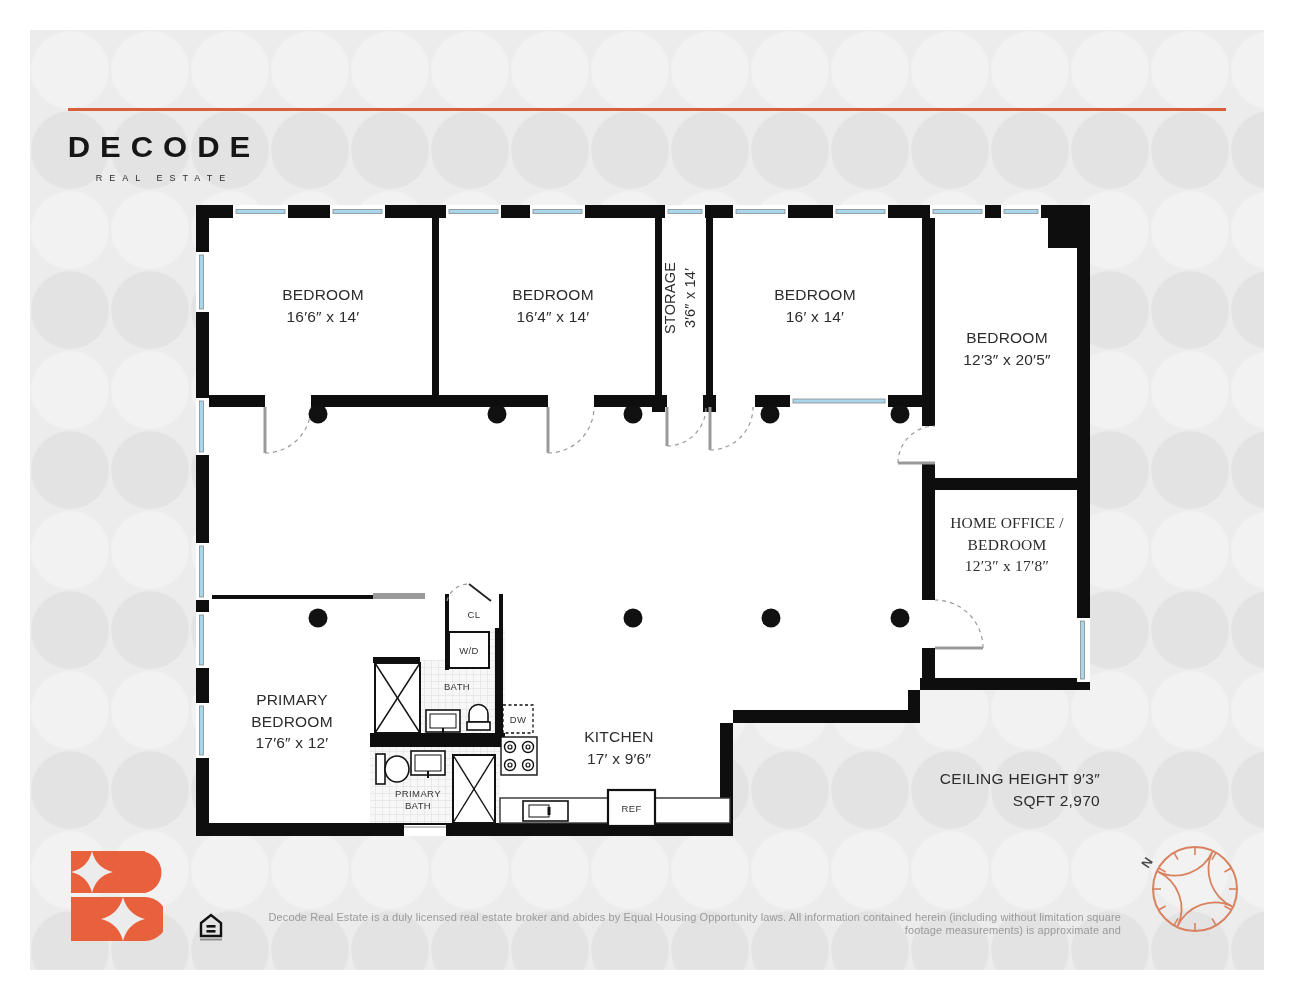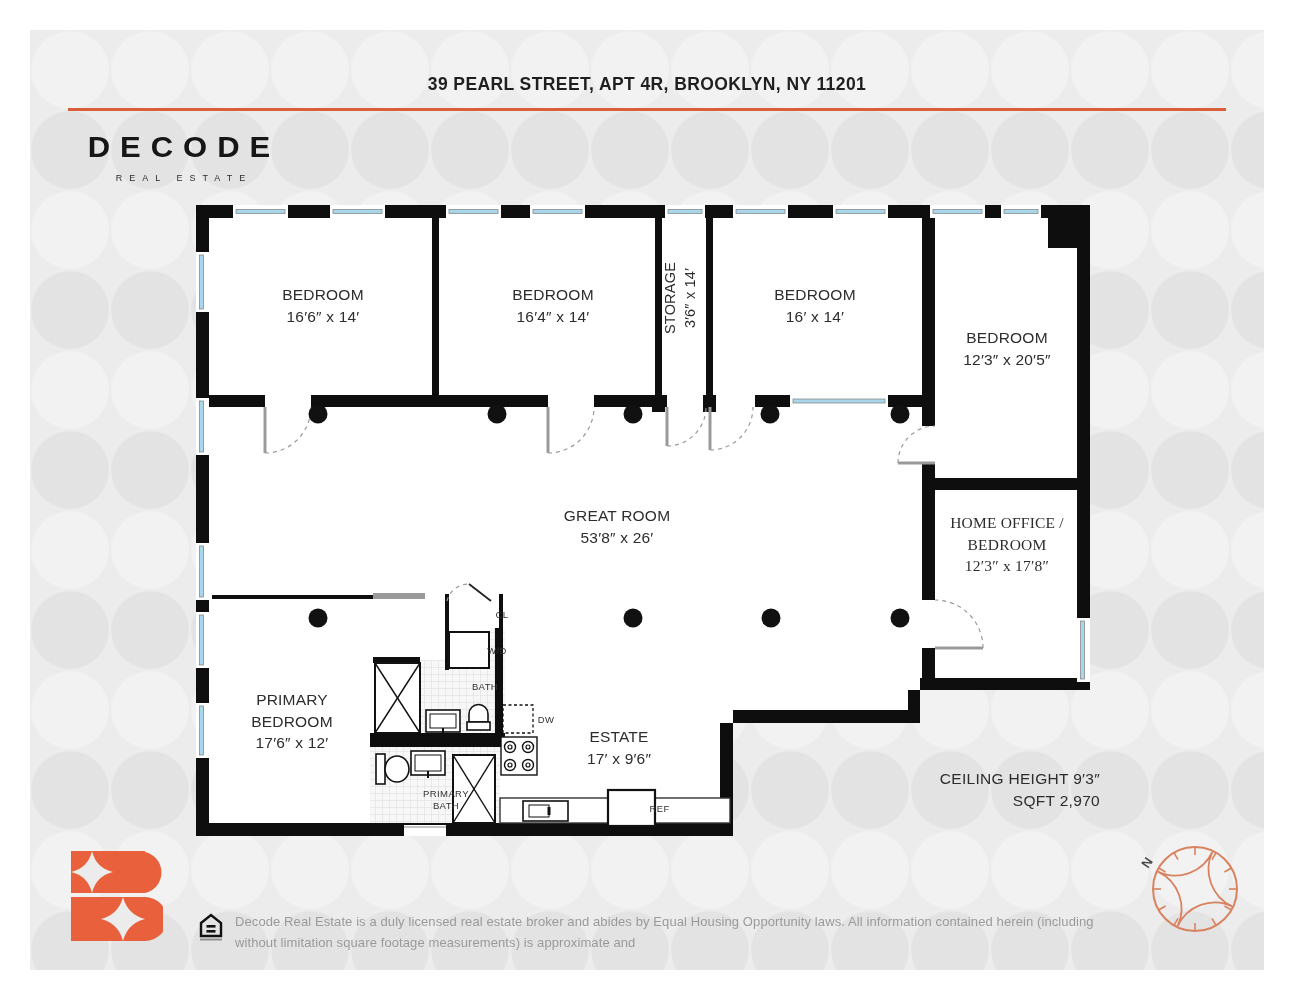--- a/index.html
+++ b/index.html
@@ -8,43 +8,42 @@
   .panel{position:absolute;left:30px;top:30px;width:1234px;height:940px;
          background-color:#ECECEC;
          background-image:
            radial-gradient(circle at 40px 40px, #F2F2F2 38px, rgba(0,0,0,0) 39.5px),
            radial-gradient(circle at 40px 40px, #E3E3E3 38px, rgba(0,0,0,0) 39.5px);
          background-size:80px 160px, 80px 160px;
          background-position:0 0, 0 80px;}
   .title{position:absolute;left:0;top:74px;width:1294px;text-align:center;
          font-size:17.5px;font-weight:700;letter-spacing:.4px;color:#1f1f1f;}
   .title-rule{position:absolute;left:68px;top:108px;width:1158px;height:3px;background:#D95F3B;}
-  .brand{position:absolute;left:64px;top:130px;width:200px;text-align:center;color:#161616;margin-left:20px;}
+  .brand{position:absolute;left:64px;top:130px;width:200px;text-align:center;color:#161616;}
   .brand-name{font-size:31px;font-weight:800;letter-spacing:10px;transform:scaleY(.95);}
   .brand-tag{margin-top:7px;font-size:9px;font-weight:400;letter-spacing:7px;color:#2d2d2d;}
   .floorplan{position:absolute;left:193px;top:198px;width:910px;height:645px;}
   .floorplan svg{position:absolute;left:0;top:0;}
   .room-label{position:absolute;text-align:center;color:#2d2d2d;font-size:15.5px;
               line-height:21.5px;letter-spacing:.2px;z-index:5;}
-  .room-label.small{font-size:9.5px;line-height:12px;letter-spacing:.4px;color:#333;margin-left:28px;}
+  .room-label.small{font-size:9.5px;line-height:12px;letter-spacing:.4px;color:#333;}
   .lbl-storage{transform:rotate(-90deg);font-size:14.5px;line-height:20px;}
   .info-block{position:absolute;right:194px;top:742px;text-align:right;color:#2d2d2d;
               font-size:15.5px;line-height:22px;letter-spacing:.3px;margin-top:26px;}
   .footer{position:absolute;left:198px;top:911px;display:flex;gap:11px;align-items:flex-start;}
-  .footer-text{width:886px;font-size:13px;line-height:21px;color:#9a9a9a;letter-spacing:.1px;}
+  .footer-text{width:886px;font-size:11px;line-height:13px;color:#9a9a9a;letter-spacing:.1px;text-align:right;}
   .logo-mark{position:absolute;left:71px;top:851px;}
   .compass{position:absolute;left:1135px;top:831px;}
 </style>
 </head>
 <body>
 
 <div class="page">
   <div class="panel"></div>
 
-  <div class="title">39 PEARL STREET, APT 4R, BROOKLYN, NY 11201</div>
   <div class="title-rule"></div>
 
   <div class="brand">
     <div class="brand-name">DECODE</div>
     <div class="brand-tag">REAL ESTATE</div>
   </div>
 
   <div class="floorplan">
     <svg width="910" height="645" viewBox="0 0 910 645">
       <defs>
@@ -234,36 +233,32 @@
       <div>3′6″ x 14′</div>
     </div>
     <div class="room-label" style="left:532px;top:86px;width:180px;">
       <div>BEDROOM</div>
       <div>16′ x 14′</div>
     </div>
     <div class="room-label" style="left:724px;top:129px;width:180px;">
       <div>BEDROOM</div>
       <div>12′3″ x 20′5″</div>
     </div>
-    <div class="room-label" style="left:324px;top:307px;width:200px;">
-      <div>GREAT ROOM</div>
-      <div>53′8″ x 26′</div>
-    </div>
     <div class="room-label" style="left:724px;top:314px;width:180px;font-family:Liberation Serif, serif;">
       <div>HOME OFFICE /</div>
       <div>BEDROOM</div>
       <div>12′3″ x 17′8″</div>
     </div>
     <div class="room-label" style="left:9px;top:491px;width:180px;">
       <div>PRIMARY</div>
       <div>BEDROOM</div>
       <div>17′6″ x 12′</div>
     </div>
     <div class="room-label" style="left:336px;top:528px;width:180px;">
-      <div>ESTATE</div>
+      <div>KITCHEN</div>
       <div>17′ x 9′6″</div>
     </div>
     <div class="room-label small" style="left:234px;top:483px;width:60px;">BATH</div>
     <div class="room-label small" style="left:195px;top:590px;width:60px;">
       <div>PRIMARY</div>
       <div>BATH</div>
     </div>
     <div class="room-label small" style="left:256px;top:411px;width:50px;">CL</div>
     <div class="room-label small" style="left:255px;top:447px;width:42px;">W/D</div>
     <div class="room-label small" style="left:310px;top:516px;width:30px;">DW</div>

